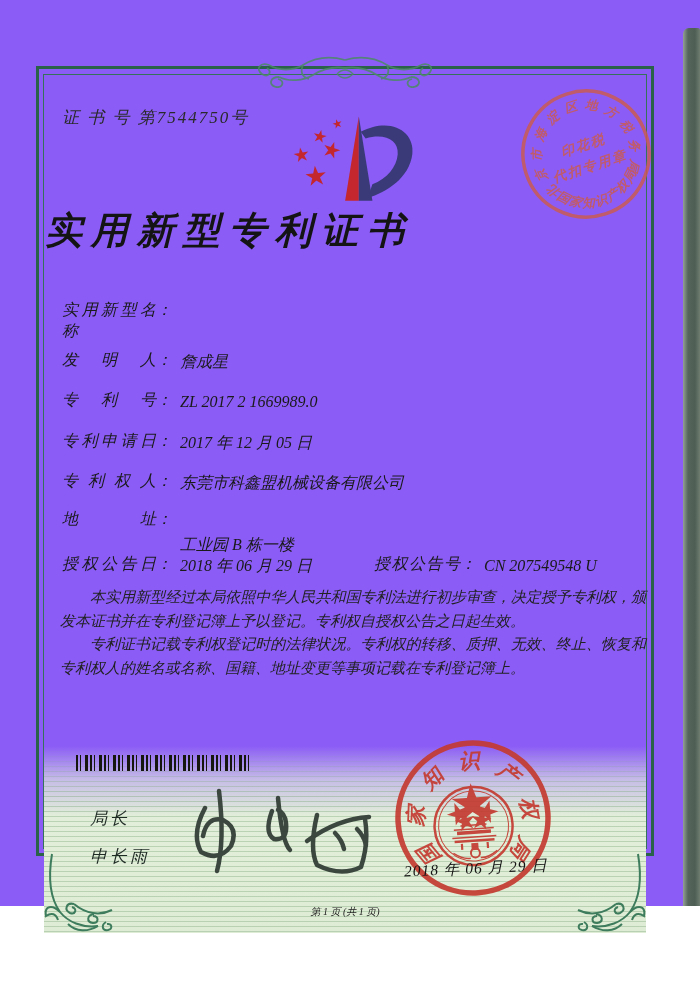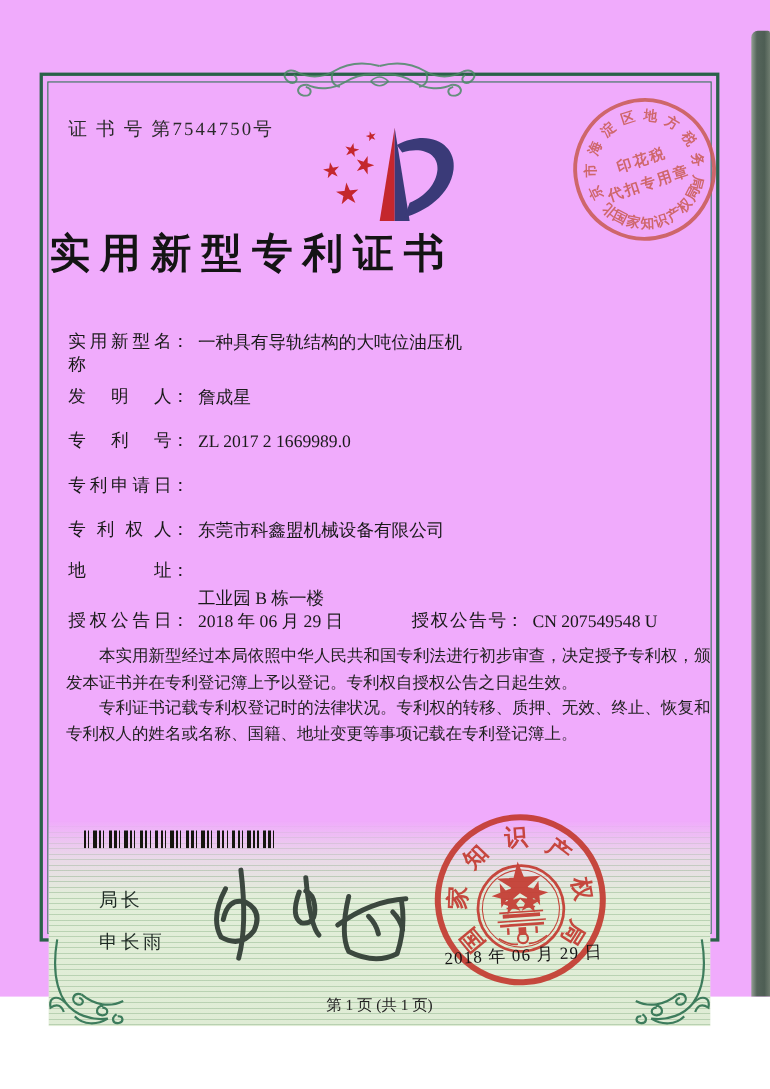--- a/index.html
+++ b/index.html
@@ -3,21 +3,21 @@
 <meta charset="utf-8">
 <style>
   :root{
     --frame-green:#2a6149; --frame-green2:#35735a; --flourish-green:#3d7c5c;
     --seal-red:#c43b31; --stamp-red:#c95b52; --logo-red:#c4272d; --logo-navy:#3a3a78;
     --panel-green:#e2eed9; --ink:#1c1c1c;
   }
   *{margin:0;padding:0;box-sizing:border-box;}
   html,body{width:700px;height:990px;overflow:hidden;}
   body{font-family:"Liberation Serif","DejaVu Serif",serif;color:var(--ink);}
-  .paper{position:absolute;inset:0;width:700px;height:906px;background:#f0abfc;}
+  .paper{position:absolute;inset:0;width:700px;height:906px;background:#8b5cf6;font-style:italic;}
   .edge-strip{position:absolute;right:0;top:28px;bottom:0;width:17px;
     background:linear-gradient(90deg,#93a094 0%,#55655b 30%,#4e5e54 70%,#6f7d70 100%);
     border-radius:6px 2px 0 0;}
   .frame-outer{position:absolute;left:36px;top:66px;right:46px;bottom:50px;
     border:3px solid var(--frame-green);}
   .frame-inner{position:absolute;left:43px;top:74px;right:53px;bottom:57px;
     border:1px solid var(--frame-green2);}
   .cert-no{position:absolute;left:62px;top:106px;font-size:17px;letter-spacing:2px;color:#2a2a2a;}
   .title{position:absolute;left:36px;right:46px;top:206px;text-align:left;
     font-size:37px;font-weight:600;letter-spacing:9px;padding-left:9px;color:#141414;}
@@ -48,21 +48,21 @@
     mask-image:linear-gradient(180deg,transparent 0,#000 48px);}
   .barcode{position:absolute;left:76px;top:755px;width:176px;height:16px;
     background:repeating-linear-gradient(90deg,#16160f 0 2px,rgba(0,0,0,0) 2px 4px,#16160f 4px 5px,rgba(0,0,0,0) 5px 9px,#16160f 9px 12px,rgba(0,0,0,0) 12px 14px);}
   .official{position:absolute;left:90px;top:800px;font-family:"Liberation Sans","DejaVu Sans",sans-serif;
     font-size:17px;letter-spacing:3px;color:#1e2a24;line-height:38px;}
   .signature{position:absolute;left:175px;top:763px;opacity:.92;}
   .seal{position:absolute;left:388px;top:733px;opacity:.92;}
   .seal text{fill:var(--seal-red);font-weight:bold;font-size:21px;dominant-baseline:central;}
   .seal-date{position:absolute;left:404px;top:858px;width:160px;font-size:15.5px;
     letter-spacing:1px;color:#141414;transform:rotate(-2.5deg);}
-  .footer{position:absolute;left:36px;right:46px;top:905px;text-align:center;font-size:14px;color:#222;}
+  .footer{position:absolute;left:36px;right:46px;top:905px;text-align:center;font-size:10px;color:#222;}
   .flourish{position:absolute;}
   svg{display:block;}
 </style>
 </head>
 <body>
 
 <div class="paper">
 
   <div class="edge-strip"></div>
 
@@ -137,35 +137,35 @@
       <text class="ctr" y="-9">印花税</text>
       <text class="ctr" y="13">代扣专用章</text>
     </g>
   </svg>
 
   <div class="title">实用新型专利证书</div>
 
   <div class="row" style="top:300px">
     <span class="flabel">实用新型名称</span>
       <span class="colon">：</span>
-    <span class="fvalue">一种具有导轨结构的大吨位油压机</span>
   </div>
   <div class="row" style="top:350px">
     <span class="flabel">发明人</span>
       <span class="colon">：</span>
     <span class="fvalue">詹成星</span>
   </div>
   <div class="row" style="top:390px">
     <span class="flabel">专利号</span>
       <span class="colon">：</span>
     <span class="fvalue">ZL 2017 2 1669989.0</span>
   </div>
   <div class="row" style="top:431px">
     <span class="flabel">专利申请日</span>
       <span class="colon">：</span>
+    <span class="fvalue">2017 年 12 月 05 日</span>
   </div>
   <div class="row" style="top:471px">
     <span class="flabel">专利权人</span>
       <span class="colon">：</span>
     <span class="fvalue">东莞市科鑫盟机械设备有限公司</span>
   </div>
   <div class="row" style="top:509px">
     <span class="flabel">地址</span>
       <span class="colon">：</span>
     <span class="fvalue">

